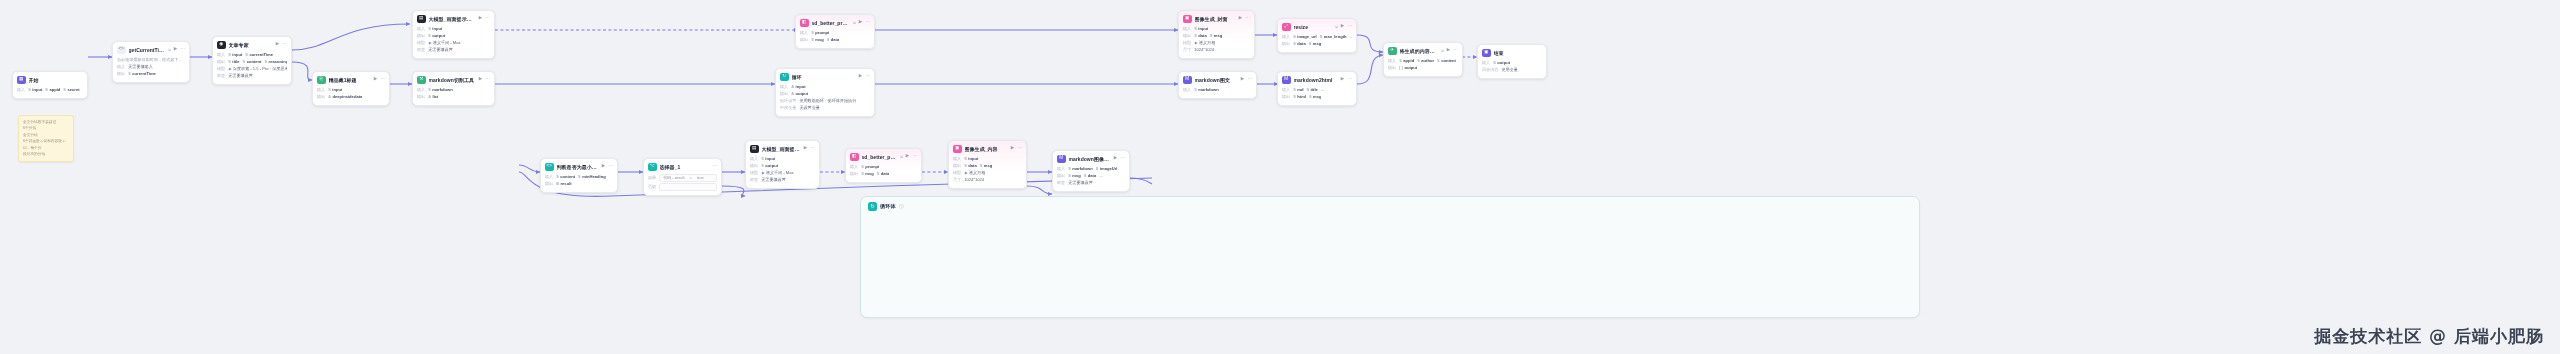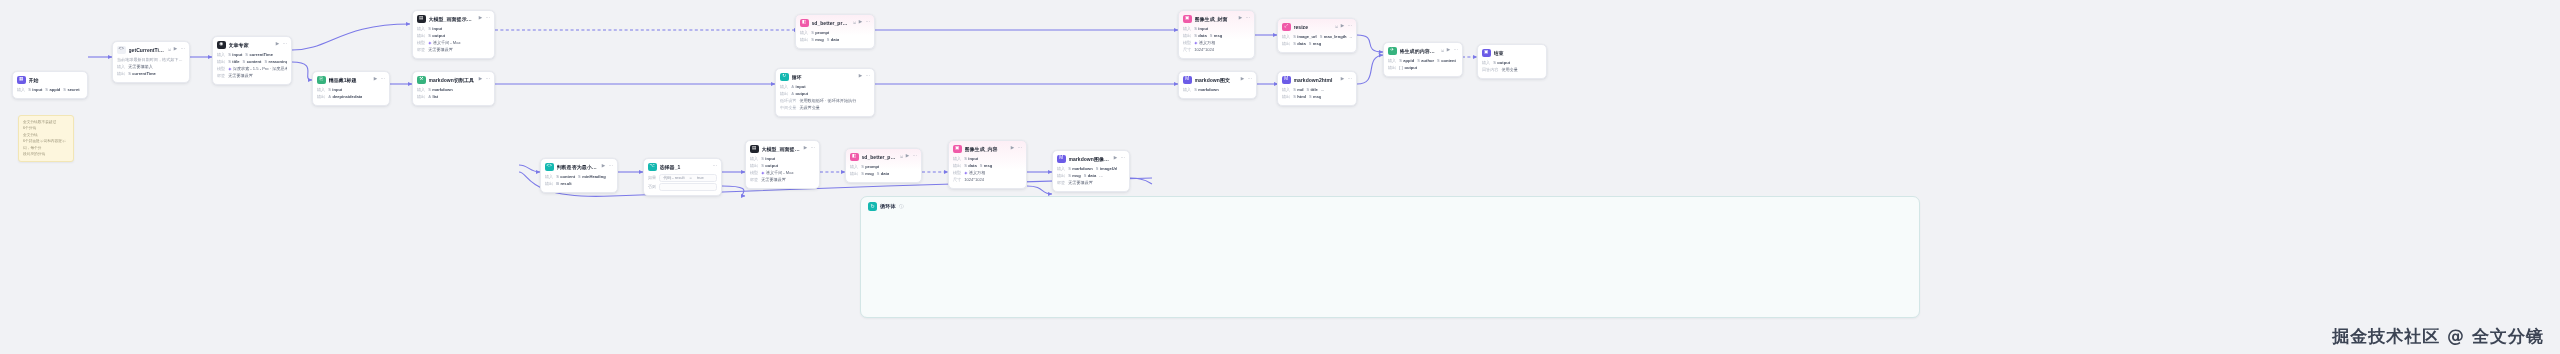--- a/index.html
+++ b/index.html
@@ -910,15 +910,15 @@
       </span>
     </div>
     <div class="n-row">
       <span class="n-key">标签</span>
       <span class="chips">
           <span class="chip">无需要填设置</span>
         </span>
     </div>
   </div>
 
-  <div class="watermark">掘金技术社区 @ 全文分镜</div>
+  <div class="watermark">掘金技术社区 @ 后端小肥肠</div>
 
 </div>
 
 </body></html>

